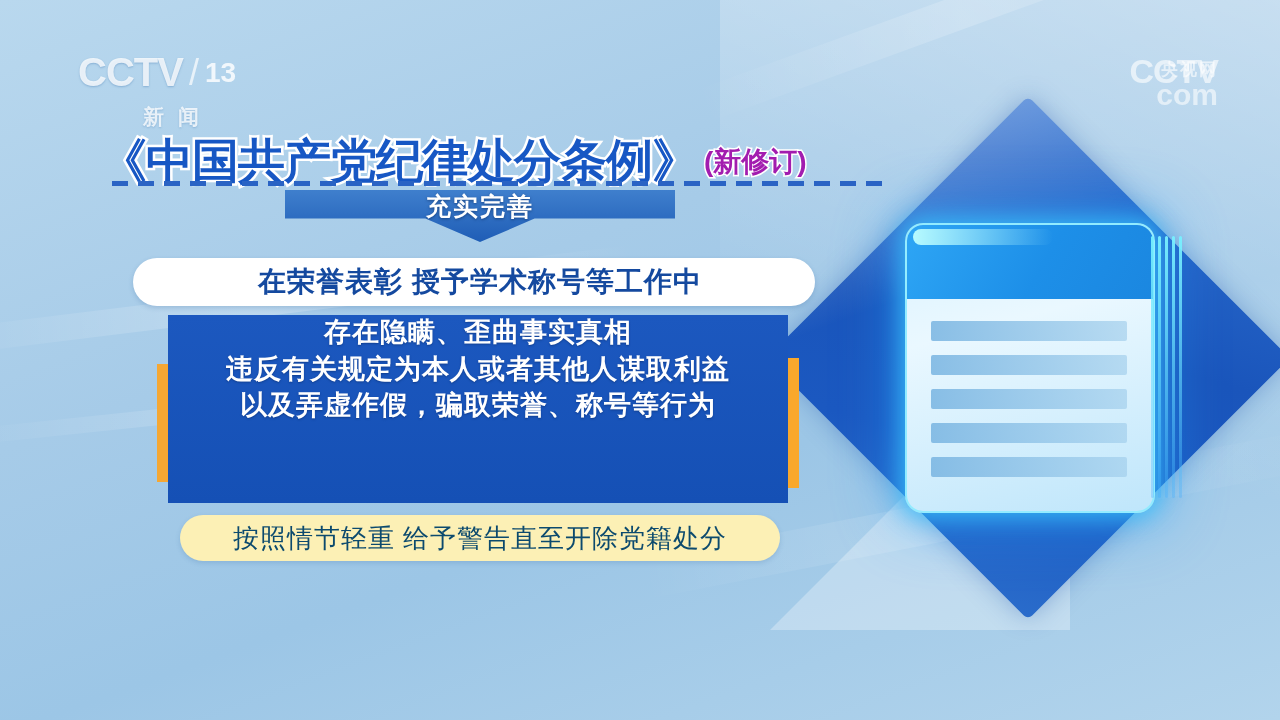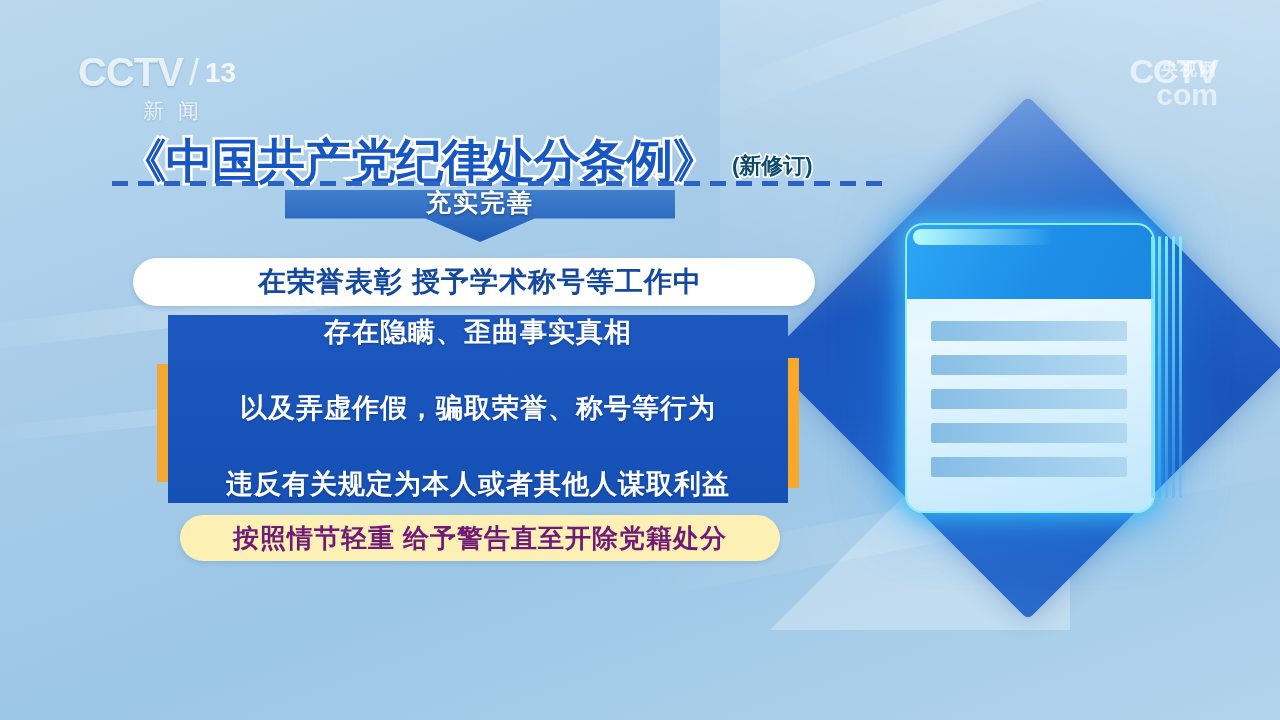--- a/index.html
+++ b/index.html
@@ -84,22 +84,22 @@
   .cctv13-txt {
     font-size:40px; font-weight:bold; letter-spacing:-1px;
     color:rgba(255,255,255,.80);
     text-shadow:0 1px 2px rgba(90,140,190,.5);
   }
   .cctv13-slash { font-size:36px; color:rgba(255,255,255,.7); font-weight:300; }
   .cctv13-num {
     font-size:28px; font-weight:bold; color:rgba(255,255,255,.82);
   }
   .cctv13-sub {
-    margin-top:2px; text-align:center; width:200px;
-    font-size:21px; letter-spacing:14px; font-weight:normal;
+    margin-top:8px; text-align:center; width:200px;
+    font-size:21px; letter-spacing:14px; font-weight:bold;
     color:rgba(255,255,255,.78);
     text-shadow:0 1px 2px rgba(90,140,190,.4);
   }
 
   
   .wm { position:absolute; right:62px; top:52px; text-align:right; }
   .wm-main {
     font-size:34px; font-weight:bold; letter-spacing:-1px;
     color:rgba(255,255,255,.62);
   }
@@ -107,48 +107,48 @@
     position:absolute; right:0; top:6px;
     font-size:17px; letter-spacing:2px; color:rgba(255,255,255,.62); font-weight:bold;
   }
   .wm-com {
     position:absolute; right:0; top:26px;
     font-size:30px; color:rgba(255,255,255,.58); font-weight:bold;
   }
 
   
   .headline {
-    position:absolute; left:120px; top:128px; width:800px; height:56px;
+    position:absolute; left:100px; top:128px; width:800px; height:56px;
     display:flex; align-items:flex-end;
   }
   .headline-main {
     font-size:47px; font-weight:bold; letter-spacing:-1px;
     color:#1757c4; line-height:1;
     -webkit-text-stroke:5px #ffffff;
     paint-order:stroke fill;
   }
   .headline-sub {
-    font-size:22px; font-weight:bold; color:#0c4a6e;
+    font-size:28px; font-weight:bold; color:#a21caf;
     -webkit-text-stroke:3px #ffffff; paint-order:stroke fill;
-    margin-left:14px; padding-bottom:3px;
+    margin-left:6px; padding-bottom:3px;
   }
   .dash-rule {
     position:absolute; left:112px; top:181px; width:780px; height:5px;
     background:repeating-linear-gradient(90deg,#2a63c4 0 16px, rgba(0,0,0,0) 16px 26px);
   }
 
   
   .arrow {
     position:absolute; left:285px; top:190px; width:390px; height:52px;
     background:linear-gradient(180deg,#3f7fcd 0%,#1f5db6 100%);
     clip-path:polygon(0% 0%, 100% 0%, 100% 55%, 64% 55%, 50% 100%, 36% 55%, 0% 55%);
   }
   .arrow-inner {
     position:absolute; left:0; top:0; width:100%; height:55%;
-    display:flex; align-items:flex-end; justify-content:center;
+    display:flex; align-items:flex-start; justify-content:center;
   }
   .arrow-txt {
     font-size:25px; font-weight:bold; color:#ffffff; letter-spacing:2px;
     text-shadow:0 1px 3px rgba(10,40,90,.6);
   }
 
   
   .pill-white {
     position:absolute; left:133px; top:258px; width:682px; height:48px;
     background:#ffffff; border-radius:24px;
@@ -156,21 +156,21 @@
     box-shadow:0 2px 5px rgba(40,90,150,.22);
   }
   .pill-white-txt {
     font-size:28px; font-weight:bold; color:#14499f; letter-spacing:1px;margin-left:12px;
   }
 
   
   .blue-box {
     position:absolute; left:168px; top:315px; width:620px; height:188px;
     background:linear-gradient(180deg,#1c58bf 0%,#1550b5 100%);
-    display:flex; flex-direction:column; align-items:center; justify-content:space-between;
+    display:flex; flex-direction:column; align-items:center; justify-content:flex-start;
     gap:1px;
   }
   .blue-line {
     font-size:27px; font-weight:bold; color:#ffffff; letter-spacing:1px;
     line-height:1.32; white-space:nowrap;
     text-shadow:0 1px 2px rgba(8,40,100,.5);
   }
   .bar-left {
     position:absolute; left:157px; top:364px; width:12px; height:118px;
     background:#f5a733;
@@ -181,21 +181,21 @@
   }
 
   
   .pill-yellow {
     position:absolute; left:180px; top:515px; width:600px; height:46px;
     background:#fcf0b5; border-radius:23px;
     display:flex; align-items:center; justify-content:center;
     box-shadow:0 2px 5px rgba(40,90,150,.18);
   }
   .pill-yellow-txt {
-    font-size:26px; font-weight:bold; color:#701a75; letter-spacing:1px;
+    font-size:26px; font-weight:normal; color:#0c4a6e; letter-spacing:1px;
   }
 
   
   .lower { position:absolute; left:0; bottom:0; width:1280px; height:120px; }
 </style>
 </head>
 <body>
 
 <div class="bg">
   <div class="bg-wedge"></div>
@@ -257,22 +257,22 @@
 
 <div class="pill-white">
   <span class="pill-white-txt">在荣誉表彰  授予学术称号等工作中</span>
 </div>
 
 <div class="bar-left"></div>
 <div class="bar-right"></div>
 
 <div class="blue-box">
   <div class="blue-line">存在隐瞒、歪曲事实真相</div>
+  <div class="blue-line">违反有关规定为本人或者其他人谋取利益</div>
   <div class="blue-line">以及弄虚作假，骗取荣誉、称号等行为</div>
-  <div class="blue-line">违反有关规定为本人或者其他人谋取利益</div>
 </div>
 
 <div class="pill-yellow">
   <span class="pill-yellow-txt">按照情节轻重  给予警告直至开除党籍处分</span>
 </div>
 
 <div class="lower">
   
   
   

